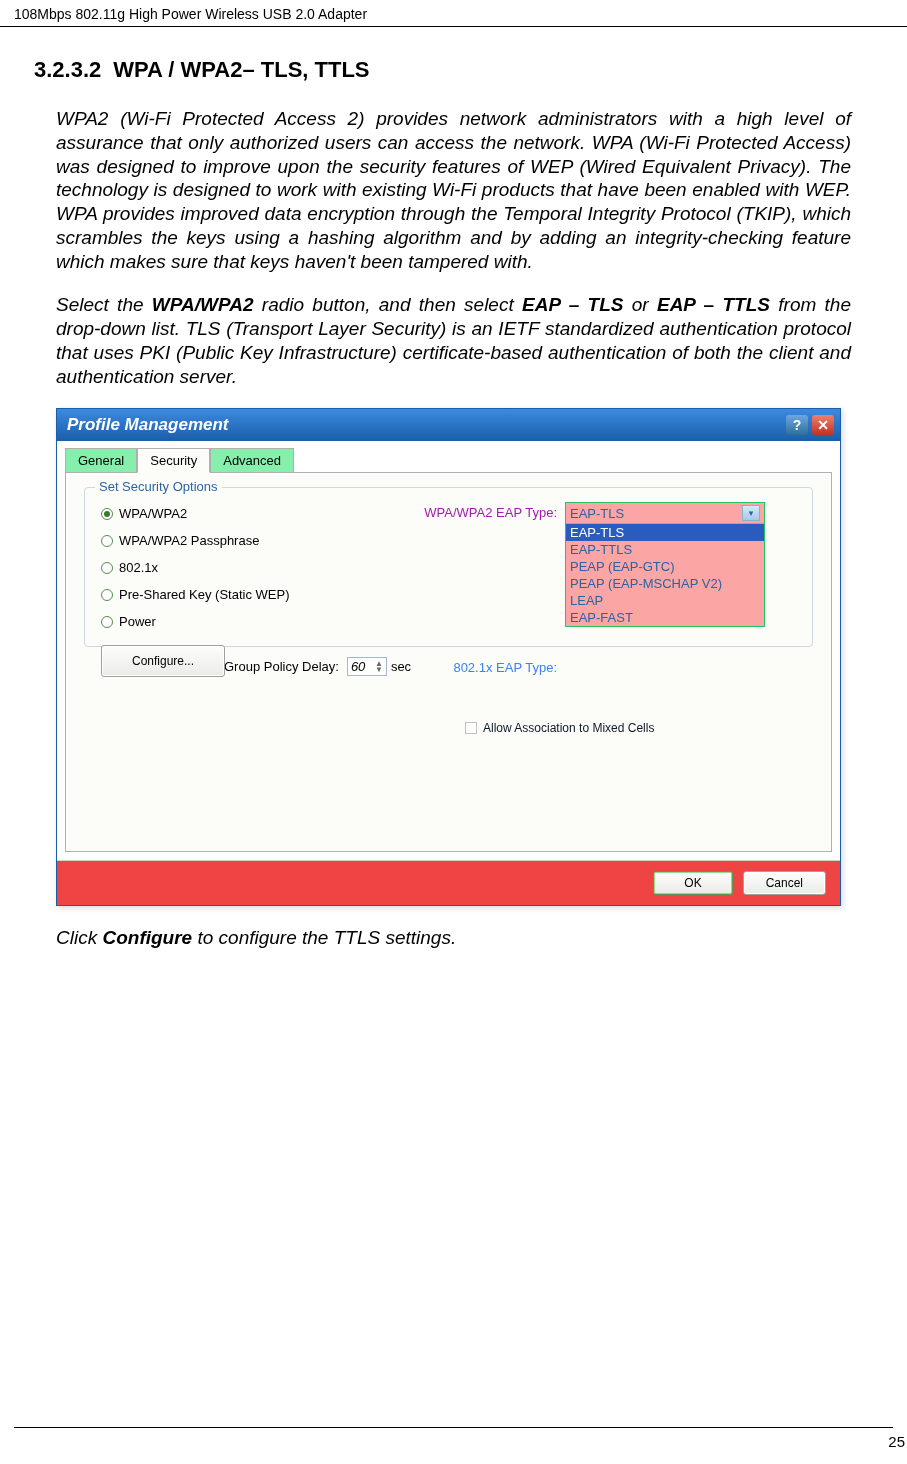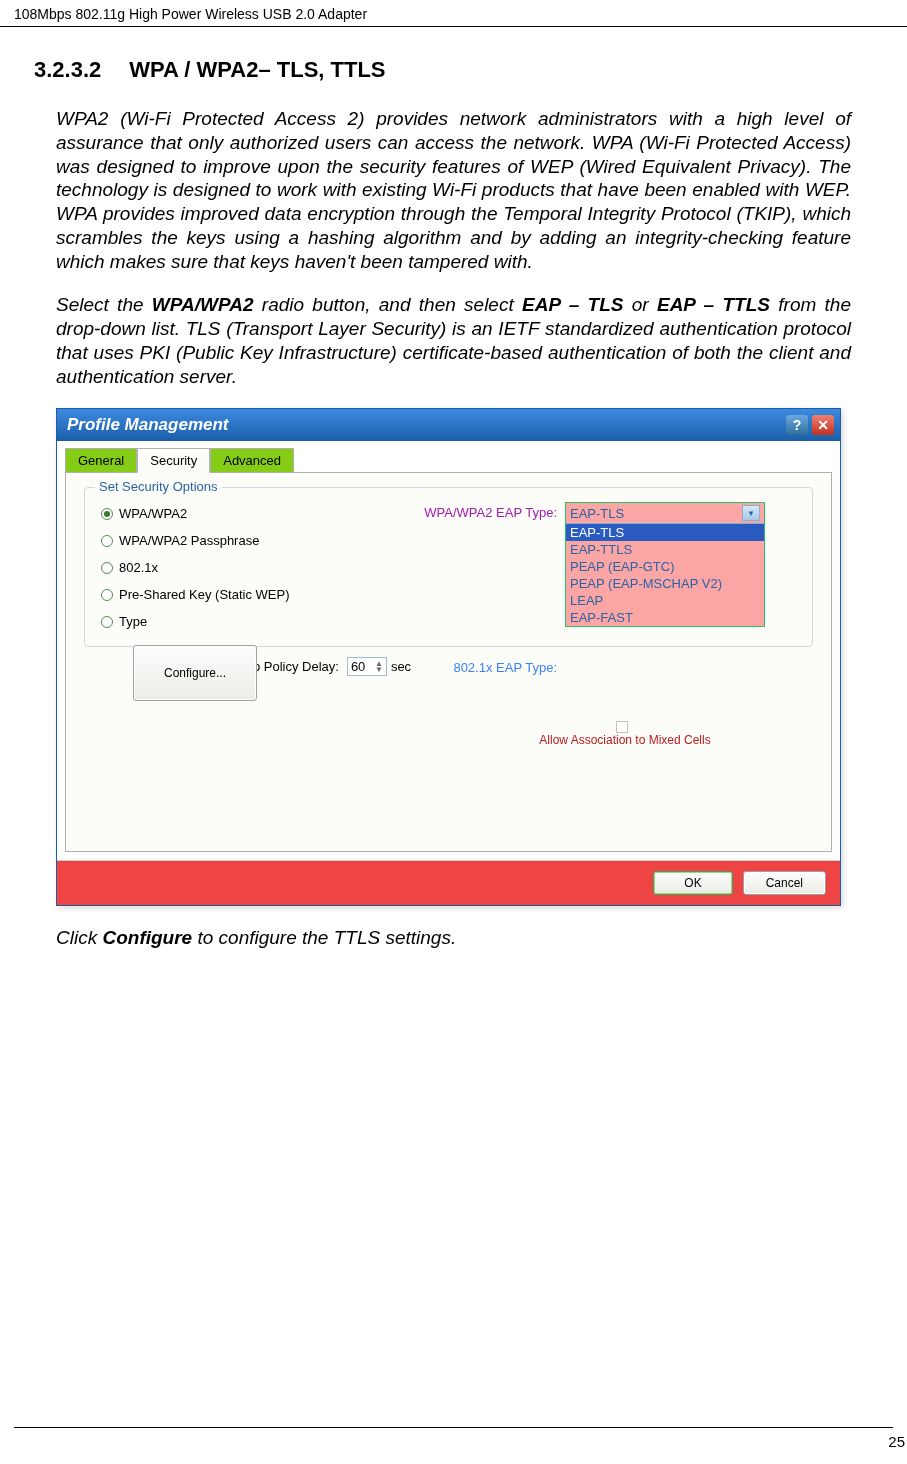--- a/index.html
+++ b/index.html
@@ -23,21 +23,21 @@
     padding: 6px 26px 4px 14px;
     font-size: 14px;
   }
   .content {
     padding: 30px 56px 0 56px;
   }
   .section-heading {
     font-size: 22px;
     font-weight: bold;
     display: flex;
-    gap: 28px;
+    gap: 12px;
     margin-bottom: 24px;
     margin-left: -22px;
   }
   .body-text {
     font-size: 19px;
     line-height: 1.25;
     text-align: justify;
     margin-bottom: 20px;
     font-style: italic;
   }
@@ -79,21 +79,21 @@
   .tabstrip {
     display: flex;
     padding: 6px 8px 0 8px;
     gap: 0;
     font-size: 13px;
   }
   .tab {
     padding: 4px 12px;
     border: 1px solid #b0b0b0;
     border-bottom: none;
-    background: #84cc16;
+    background: #86efac;
     position: relative;
     top: 1px;
   }
   .tab.active {
     background: #fcfcf8;
     border-bottom: 1px solid #fcfcf8;
     z-index: 2;
   }
   .tabbody {
     border: 1px solid #b0b0b0;
@@ -193,49 +193,48 @@
   .btn {
     border: 1px solid #a0a0a0;
     background: linear-gradient(#fdfdfd,#ebebe6);
     border-radius: 3px;
     font-size: 12px;
     padding: 3px 22px;
     box-shadow: inset 0 0 0 1px #fff;
   }
   .btn-config {
     margin-top: 4px;
-    padding: 20px 30px;
-    margin-left: 32px;
+    padding: 8px 30px;
   }
   .chk-row {
     display: flex;
     align-items: center;
-    color: #b91c1c;
+    color: #0f172a;
     font-size: 12px;
     margin-left: 60px;
     margin-top: 8px;
-    flex-direction: column;
   }
   .chk { width:12px; height:12px; border:1px solid #c0c0c0; background:#fff; margin-right:6px; }
   .gpd-row {
     display: flex;
     align-items: center;
     font-size: 13px;
     margin-top: 10px;
     padding-left: 140px;
   }
   .spin {
     width: 40px;
     border: 1px solid #a8b8c8;
     background: #fff;
     padding: 1px 3px;
     margin: 0 4px 0 8px;
     display: inline-flex;
     justify-content: space-between;
     align-items: center;
+    font-style: italic;
   }
   .spin-btns { font-size: 8px; line-height: 6px; color:#666; }
   .dlg-buttons {
     display: flex;
     justify-content: flex-end;
     gap: 10px;
     padding: 10px 14px;
     background: #ef4444;
     border-top: 1px solid #d0d0c8;
   }
@@ -308,21 +307,21 @@
           <div class="radio-row">
             <span class="radio"></span>
             <span>802.1x</span>
           </div>
           <div class="radio-row">
             <span class="radio"></span>
             <span>Pre-Shared Key (Static WEP)</span>
           </div>
           <div class="radio-row">
             <span class="radio"></span>
-            <span>Type</span>
+            <span>Power</span>
           </div>
           <button class="btn btn-config">Configure...</button>
 
           <div class="right-panel">
             <div class="rp-row">
               <div class="rp-label">WPA/WPA2 EAP Type:</div>
               <div class="combo">
                 <div class="combo-top">
                   <span>EAP-TLS</span>
                   <span class="combo-arrow">▾</span>

